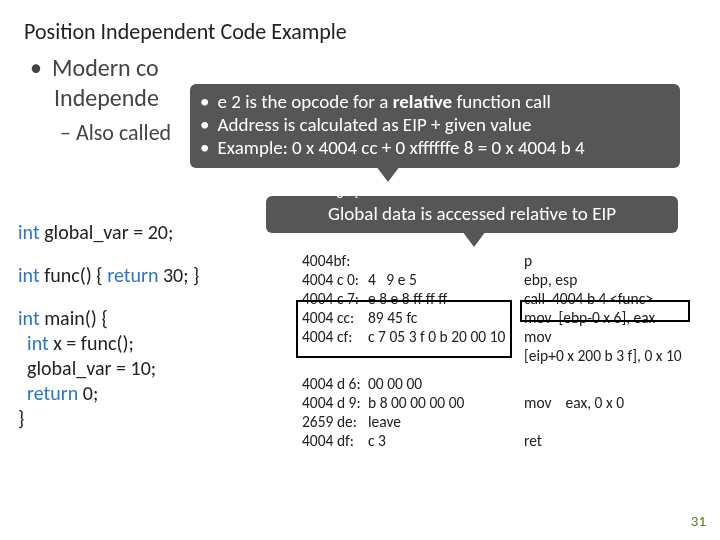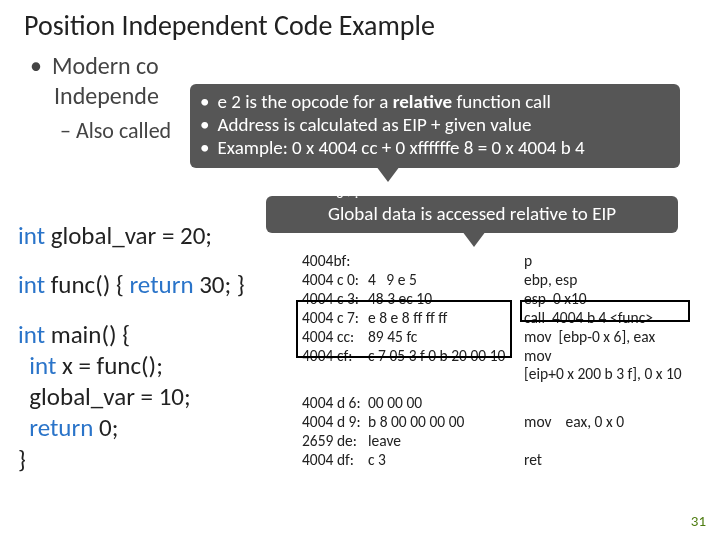--- a/index.html
+++ b/index.html
@@ -1,32 +1,32 @@
 <!DOCTYPE html>
 <html><head>
 <meta charset="utf-8">
 <style>
   * { margin:0; padding:0; box-sizing:border-box; }
   body { width:720px; height:540px; background:#fff; font-family:"Calibri","Segoe UI",Arial,sans-serif; overflow:hidden; position:relative; }
-  .title { font-size:28px; padding:8px 24px 8px 24px; color:#222; }
+  .title { font-size:22px; padding:18px 24px 8px 24px; color:#222; }
   .bullet-row { display:flex; align-items:flex-start; padding-left:30px; font-size:24px; color:#444; line-height:1.25; }
   .bullet-row .dot { margin-right:10px; }
   .sub-row { display:flex; align-items:flex-start; padding-left:60px; font-size:22px; color:#444; margin-top:6px;}
 
   .callout1 { position:absolute; left:190px; top:84px; width:490px; background:#565656; color:#fff; border-radius:6px; padding:6px 10px 8px 10px; font-size:19px; line-height:1.22; z-index:30; }
   .callout1 .crow { display:flex; }
   .callout1 .crow .cd { margin-right:8px;}
   .callout1 b { font-weight:700; }
   .callout1 .tail { position:absolute; left:186px; bottom:-14px; width:0;height:0;border-left:12px solid transparent;border-right:12px solid transparent;border-top:16px solid #565656; }
 
   .callout2 { position:absolute; left:266px; top:196px; width:412px; background:#565656; color:#fff; border-radius:6px; padding:6px 10px 8px 10px; font-size:19px; line-height:1.22; z-index:30; text-align:center;}
   .callout2 .top { position:absolute; left:70px; top:-10px; font-size:15px; color:#fff; line-height:1;}
   .callout2 .tail { position:absolute; left:196px; bottom:-14px; width:0;height:0;border-left:12px solid transparent;border-right:12px solid transparent;border-top:16px solid #565656; }
 
-  .src-col { position:absolute; left:18px; top:220px; font-size:25px; color:#222; line-height:1.25; }
+  .src-col { position:absolute; left:18px; top:220px; font-size:20px; color:#222; line-height:1.25; }
   .src-col .kw { color:#2a74c9; }
   .src-col .para{ margin-bottom:18px;}
 
   .asm { position:absolute; left:302px; top:252px; font-size:15.5px; color:#222; font-family:"Calibri","Segoe UI",Arial,sans-serif; line-height:1.22; }
   .asm .r { display:flex; white-space:pre; }
   .asm .addr { width:66px; display:inline-block;}
   .asm .hex { width:156px; display:inline-block;}
   .asm .mn { display:inline-block;}
   .asm .indent { padding-left:222px; }
 
@@ -91,21 +91,20 @@
   <div style="white-space:pre;">  global_var = 10;</div>
   <div>
     <span class="kw" style="white-space:pre;">  return</span><span> 0;</span>
   </div>
   <div>}</div>
 </div>
 
 <div class="asm">
   <div class="r"><span class="addr">4004bf:</span><span class="hex"></span><span class="mn">p</span></div>
   <div class="r"><span class="addr">4004 c 0:</span><span class="hex">4   9 e 5</span><span class="mn">ebp, esp</span></div>
-  <div class="r"><span class="addr">4004 c 3:</span><span class="hex">48 3 ec 10</span><span class="mn">esp  0 x10</span></div>
   <div class="r"><span class="addr">4004 c 7:</span><span class="hex">e 8 e 8 ff ff ff</span><span class="mn">call  4004 b 4 &lt;func&gt;</span></div>
   <div class="r"><span class="addr">4004 cc:</span><span class="hex">89 45 fc</span><span class="mn">mov  [ebp-0 x 6], eax</span></div>
   <div class="r"><span class="addr">4004 cf:</span><span class="hex">c 7 05 3 f 0 b 20 00 10</span><span class="mn">mov</span></div>
   <div class="r"><span class="indent mn">[eip+0 x 200 b 3 f], 0 x 10</span></div>
   <div class="r" style="height:10px;"></div>
   <div class="r"><span class="addr">4004 d 6:</span><span class="hex">00 00 00</span><span class="mn"></span></div>
   <div class="r"><span class="addr">4004 d 9:</span><span class="hex">b 8 00 00 00 00</span><span class="mn">mov    eax, 0 x 0</span></div>
   <div class="r"><span class="addr">2659 de:</span><span class="mn">leave</span></div>
   <div class="r"><span class="addr">4004 df:</span><span class="hex">c 3</span><span class="mn">ret</span></div>
 </div>

